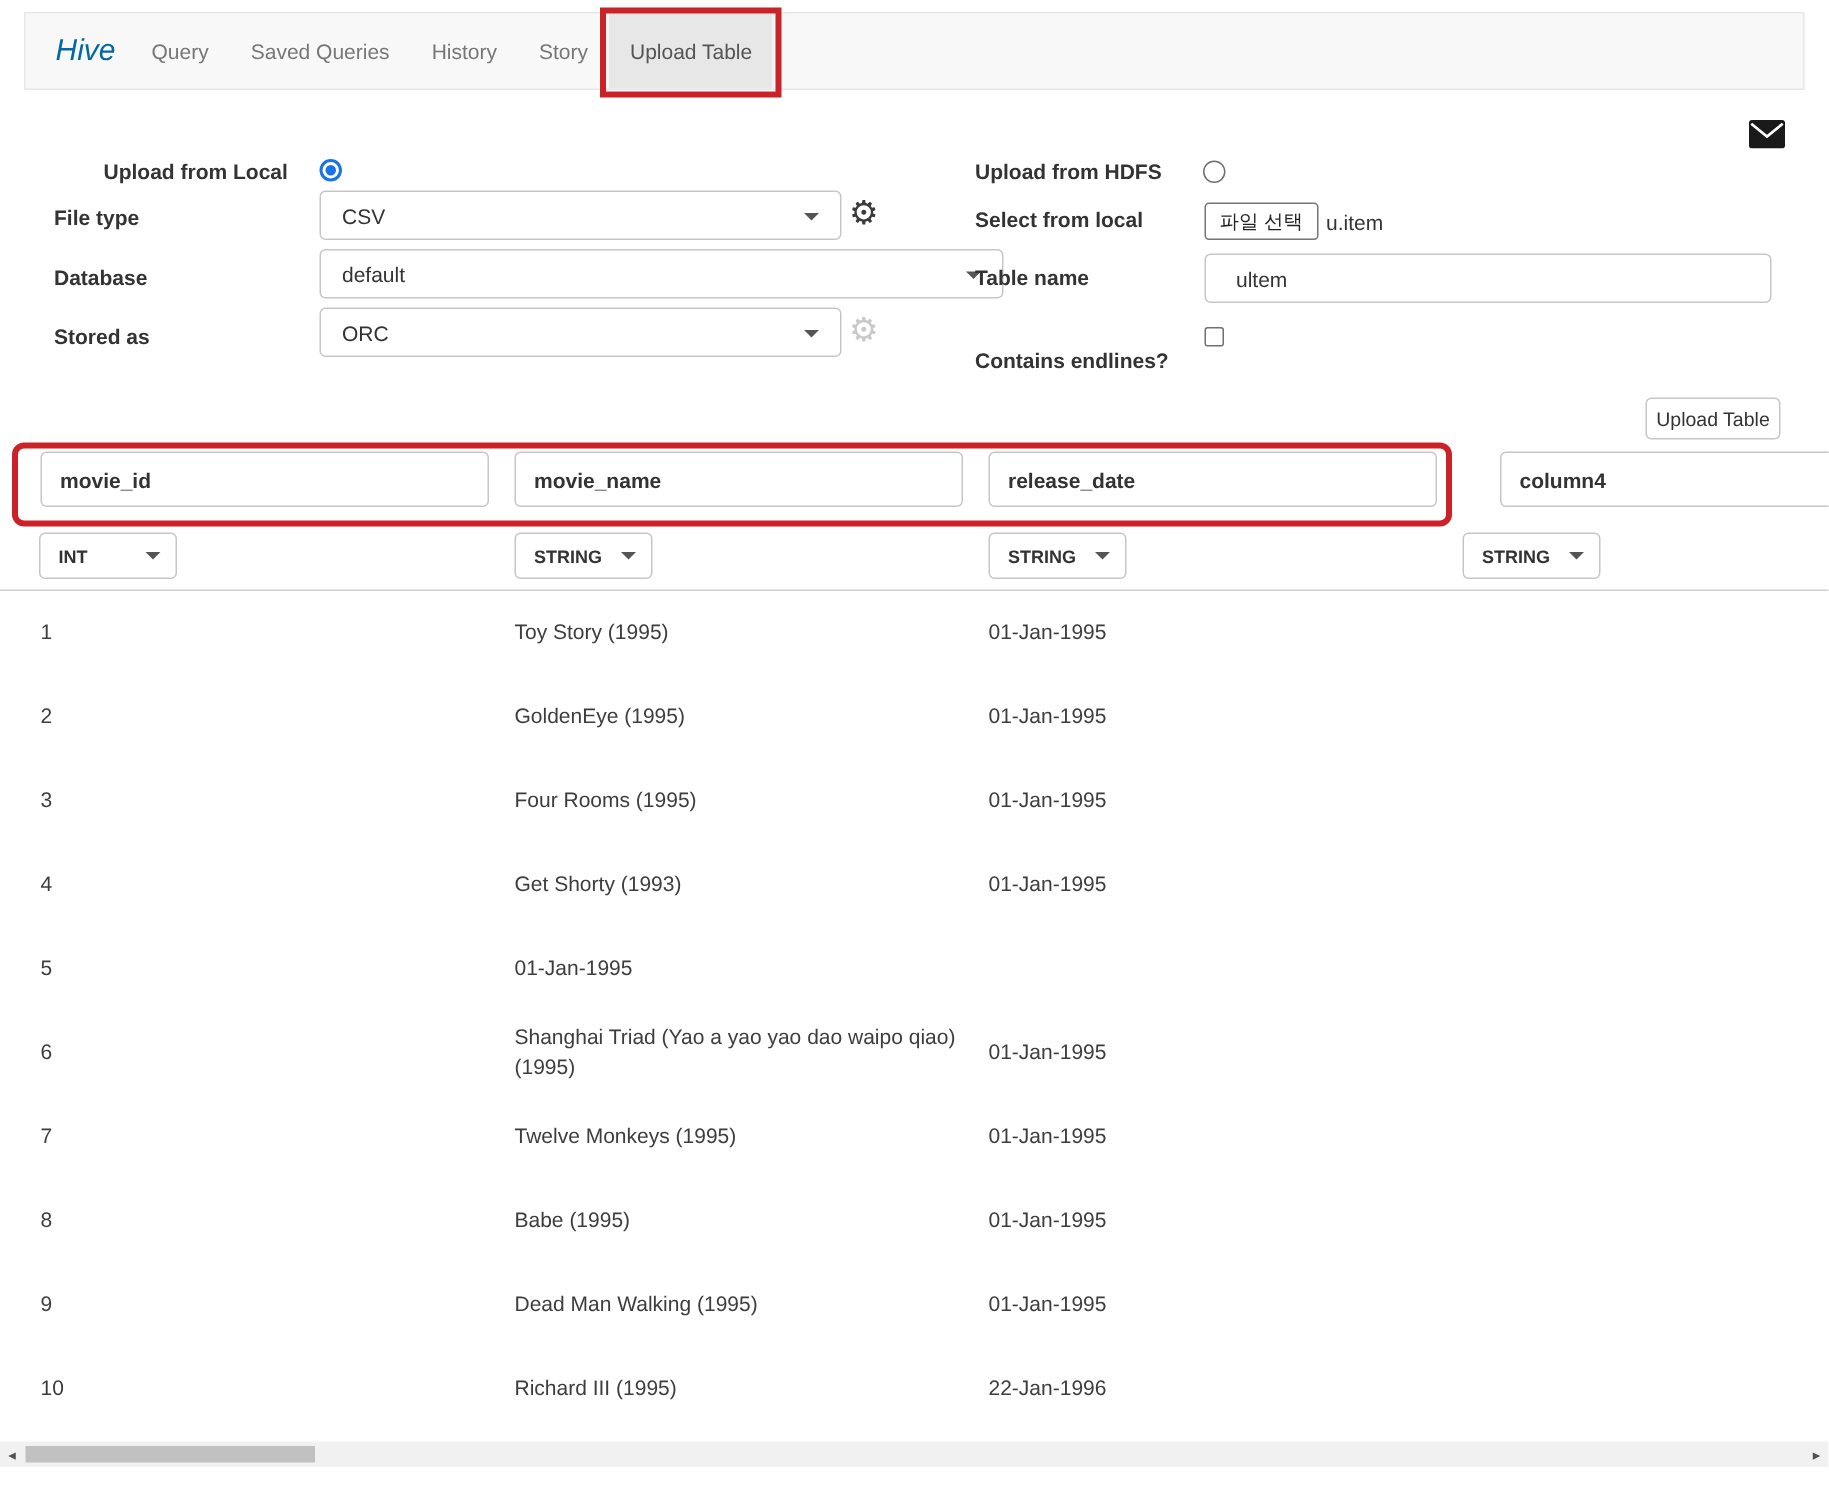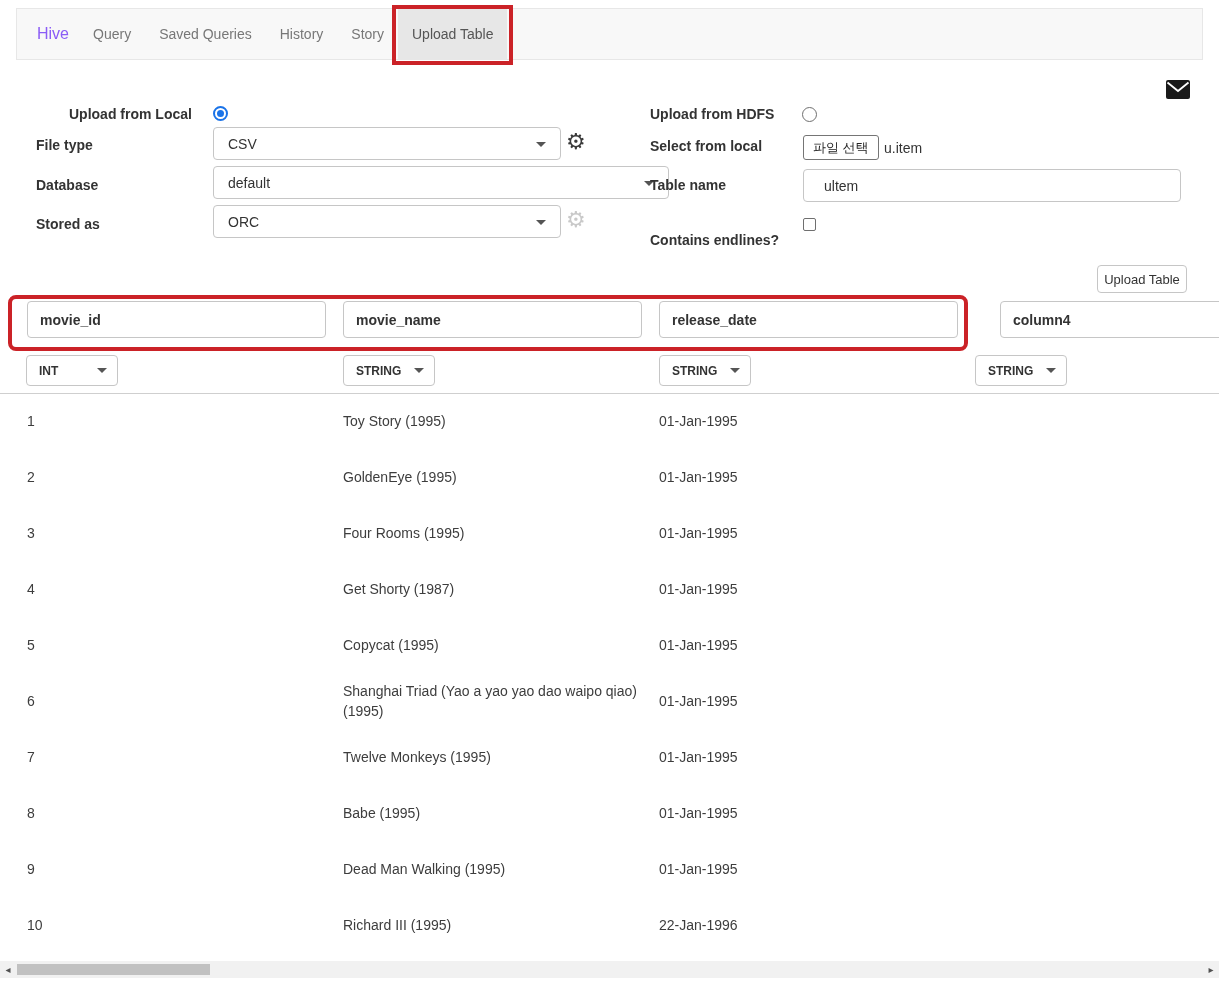--- a/index.html
+++ b/index.html
@@ -11,21 +11,21 @@
   .page { position:relative; width:1219px; height:995px; }
 
   
   .topnav {
     position:absolute; left:16px; right:16px; top:8px; height:52px;
     background:#f8f8f8; border:1px solid #e7e7e7;
     display:flex; align-items:stretch;
   }
   .brand {
     display:flex; align-items:center; padding:0 10px 0 20px;
-    font-size:16px; color:#8b5cf6;
+    font-size:20px; color:#0369a1;font-style:italic;
   }
   .tabs { display:flex; align-items:stretch; }
   .tab {
     display:flex; align-items:center; padding:0 14px;
     font-size:14px; color:#777; cursor:pointer; white-space:nowrap;
   }
   .tab.active { background:#e7e7e7; color:#555; position:relative; }
   .annotation { border:4px solid #cb2227; pointer-events:none; z-index:30; }
   .tab-annotation { position:absolute; top:-4px; bottom:-6px; left:-6px; right:-6px; }
 
@@ -226,27 +226,26 @@
         <div class="data-cell"></div>
       </div>
       <div class="data-row">
         <div class="data-cell">3</div>
         <div class="data-cell">Four Rooms (1995)</div>
         <div class="data-cell">01-Jan-1995</div>
         <div class="data-cell"></div>
       </div>
       <div class="data-row">
         <div class="data-cell">4</div>
-        <div class="data-cell">Get Shorty (1987)</div>
+        <div class="data-cell">Get Shorty (1993)</div>
         <div class="data-cell">01-Jan-1995</div>
         <div class="data-cell"></div>
       </div>
       <div class="data-row">
         <div class="data-cell">5</div>
-        <div class="data-cell">Copycat (1995)</div>
         <div class="data-cell">01-Jan-1995</div>
         <div class="data-cell"></div>
       </div>
       <div class="data-row">
         <div class="data-cell">6</div>
         <div class="data-cell">Shanghai Triad (Yao a yao yao dao waipo qiao) (1995)</div>
         <div class="data-cell">01-Jan-1995</div>
         <div class="data-cell"></div>
       </div>
       <div class="data-row">

